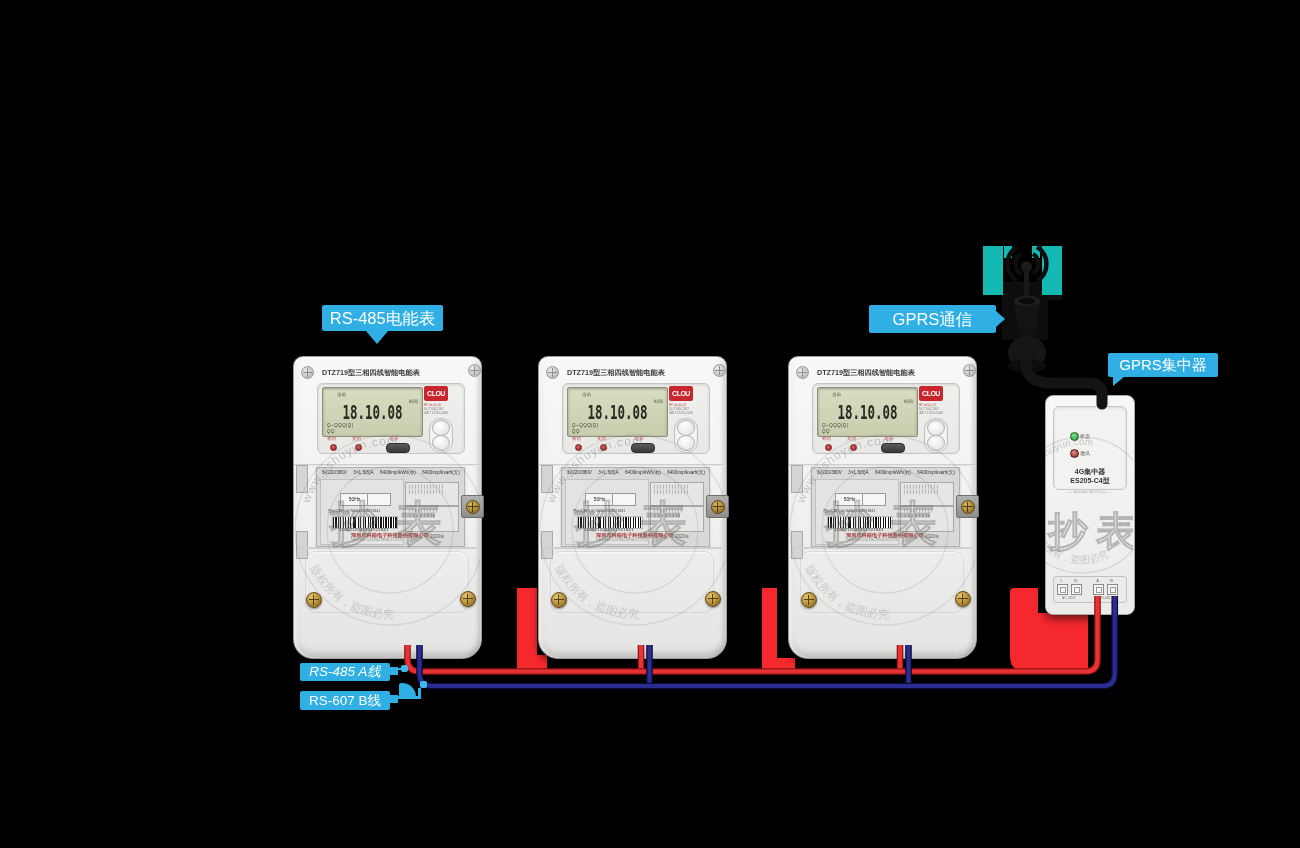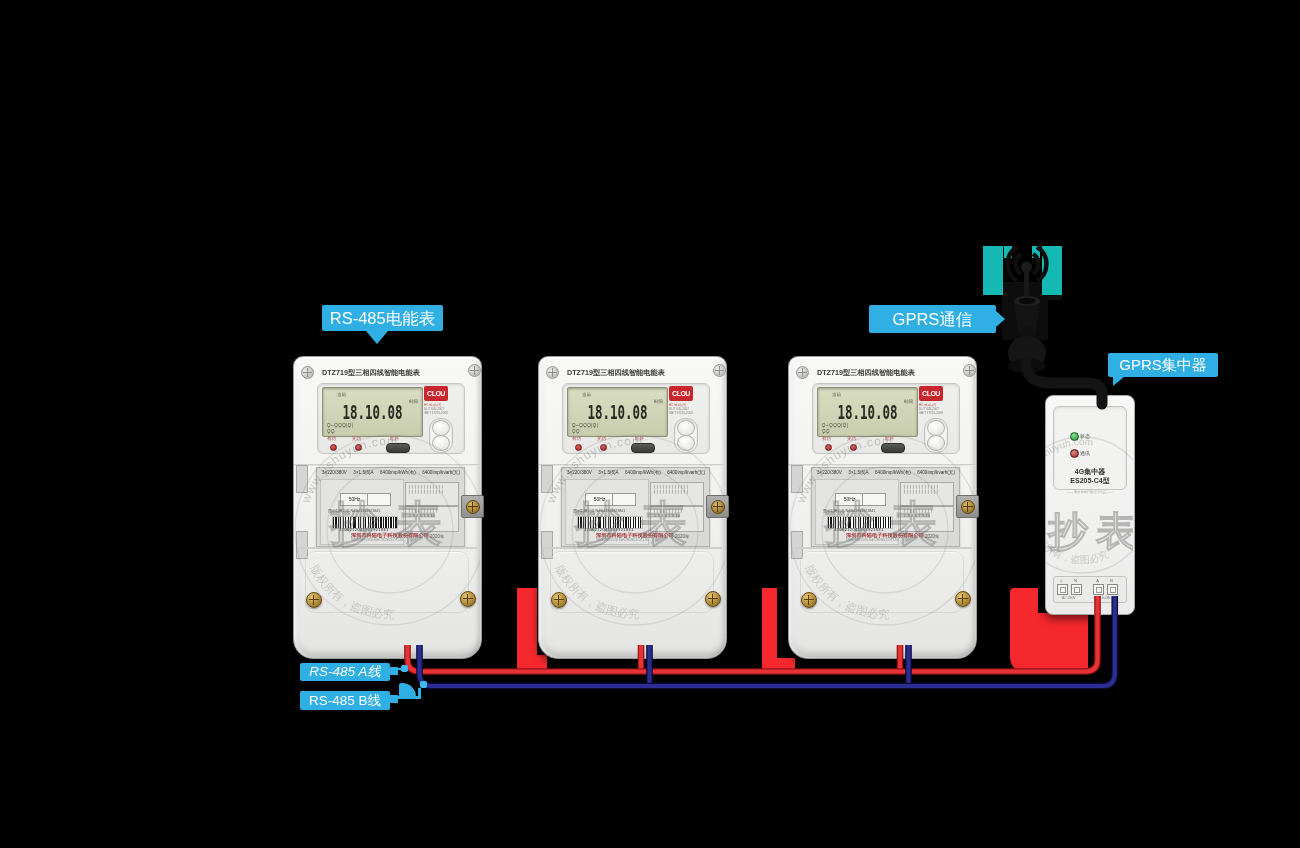--- a/index.html
+++ b/index.html
@@ -408,20 +408,20 @@
       <path d="M908.5,645 L908.5,687" stroke="#2b2d92" stroke-width="4.2"></path>
       <path d="M419.5,645 L419.5,673.5 Q419.5,686 431.5,686 L1102.75,686 Q1114.75,686 1114.75,673.5 L1114.75,596" stroke="#0b0b33" stroke-width="6.6"></path>
       <path d="M419.5,645 L419.5,673.5 Q419.5,686 431.5,686 L1102.75,686 Q1114.75,686 1114.75,673.5 L1114.75,596" stroke="#2b2d92" stroke-width="4.2"></path>
     </g>
   </svg>
 
   <div class="blab" id="lab-meter">RS-485电能表</div>
   <div class="blab" id="lab-comm">GPRS通信</div>
   <div class="blab" id="lab-conc">GPRS集中器</div>
   <div class="blab" id="lab-a">RS-485 A线</div>
-  <div class="blab" id="lab-b">RS-485 B线</div>
+  <div class="blab" id="lab-b">RS-607 B线</div>
   <div class="lead" style="left:396px;top:668px;width:10px;height:2px;"></div>
   <div class="dot" style="left:401px;top:665px;"></div>
   <div class="lead" style="left:399px;top:683px;width:17px;height:16px;border-radius:2px 14px 2px 2px;"></div>
   <div class="lead" style="left:396px;top:696px;width:25px;height:2.5px;"></div>
   <div class="lead" style="left:418px;top:688px;width:2.5px;height:10px;"></div>
   <div class="dot" style="left:420px;top:681px;"></div>
 </div>
 
 </body></html>

